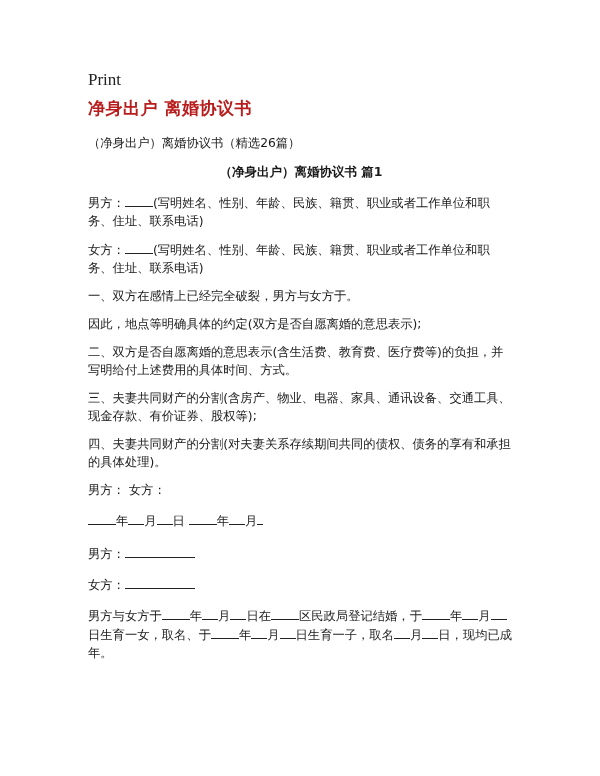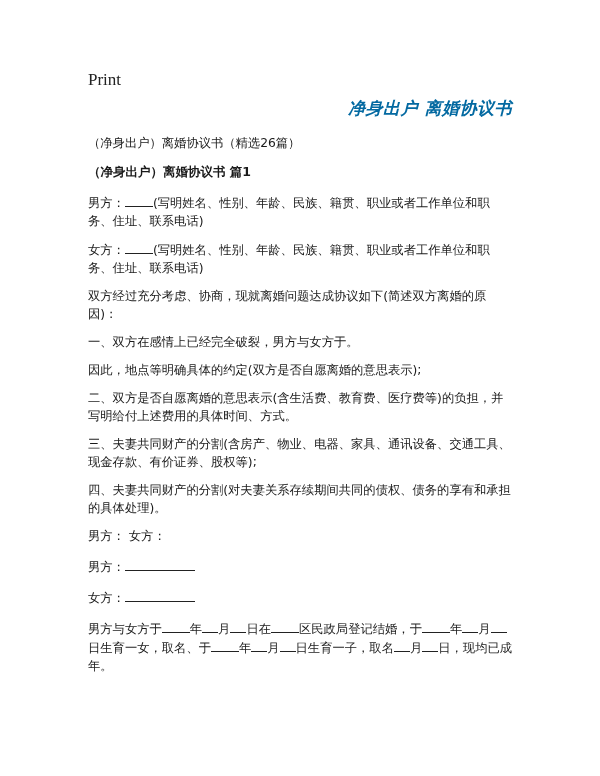--- a/index.html
+++ b/index.html
@@ -27,45 +27,45 @@
       left: 0;
       font-family: "Liberation Serif", "DejaVu Serif", serif;
       font-size: 17px;
       color: #222;
     }
     .doc-title {
       position: absolute;
       top: 97px;
       left: 0;
       width: 424px;
-      text-align: right;
+      text-align: left;
       font-size: 17px;
       font-weight: bold;
       letter-spacing: 0.5px;
-      color: #0369a1;
-      font-style: italic;
+      color: #b91c1c;
     }
     .content {
       position: absolute;
       top: 131px;
       left: 0;
       width: 426px;
       font-size: 12.3px;
       line-height: 18px;
     }
     .content p {
       margin: 3px 0 10px 0;
     }
     .subtitle {
       margin-bottom: 11px !important;
     }
     .section-heading {
       font-weight: bold;
       font-size: 12.5px;
       margin-bottom: 12px !important;
+      text-align: center;
     }
     .blank {
       display: inline-block;
       border-bottom: 1px solid #222;
       height: 13px;
       vertical-align: baseline;
     }
     .b-short { width: 28px; }
     .b-tiny { width: 16px; }
     .b-long { width: 70px; }
@@ -84,29 +84,29 @@
   <div class="content">
 
     <p class="subtitle">（净身出户）离婚协议书（精选26篇）</p>
 
     <p class="section-heading">（净身出户）离婚协议书 篇1</p>
 
     <p><span>男方：</span><span class="blank b-short"></span><span>(写明姓名、性别、年龄、民族、籍贯、职业或者工作单位和职务、住址、联系电话)</span></p>
 
     <p><span>女方：</span><span class="blank b-short"></span><span>(写明姓名、性别、年龄、民族、籍贯、职业或者工作单位和职务、住址、联系电话)</span></p>
 
-    <p>双方经过充分考虑、协商，现就离婚问题达成协议如下(简述双方离婚的原因)：</p>
     <p>一、双方在感情上已经完全破裂，男方与女方于。</p>
     <p>因此，地点等明确具体的约定(双方是否自愿离婚的意思表示);</p>
     <p>二、双方是否自愿离婚的意思表示(含生活费、教育费、医疗费等)的负担，并写明给付上述费用的具体时间、方式。</p>
     <p>三、夫妻共同财产的分割(含房产、物业、电器、家具、通讯设备、交通工具、现金存款、有价证券、股权等);</p>
     <p>四、夫妻共同财产的分割(对夫妻关系存续期间共同的债权、债务的享有和承担的具体处理)。</p>
 
     <p class="sig-line">男方： 女方：</p>
 
+    <p class="date-line"><span class="blank b-short"></span><span>年</span><span class="blank b-tiny"></span><span>月</span><span class="blank b-tiny"></span><span>日</span>&nbsp;<span class="blank b-short"></span><span>年</span><span class="blank b-tiny"></span><span>月</span><span class="blank" style="width:6px"></span></p>
 
 
     <p class="sig-line"><span>男方：</span><span class="blank b-long"></span></p>
 
     <p class="sig-line"><span>女方：</span><span class="blank b-long"></span></p>
 
     <p><span>男方与女方于</span><span class="blank b-short"></span><span>年</span><span class="blank b-tiny"></span><span>月</span><span class="blank b-tiny"></span><span>日在</span><span class="blank b-short"></span><span>区民政局登记结婚，于</span><span class="blank b-short"></span><span>年</span><span class="blank b-tiny"></span><span>月</span><span class="blank b-tiny"></span><span>日生育一女，取名、于</span><span class="blank b-short"></span><span>年</span><span class="blank b-tiny"></span><span>月</span><span class="blank b-tiny"></span><span>日生育一子，取名</span><span class="blank b-tiny"></span><span>月</span><span class="blank b-tiny"></span><span>日，现均已成年。</span></p>
 
   </div>
 </div>

